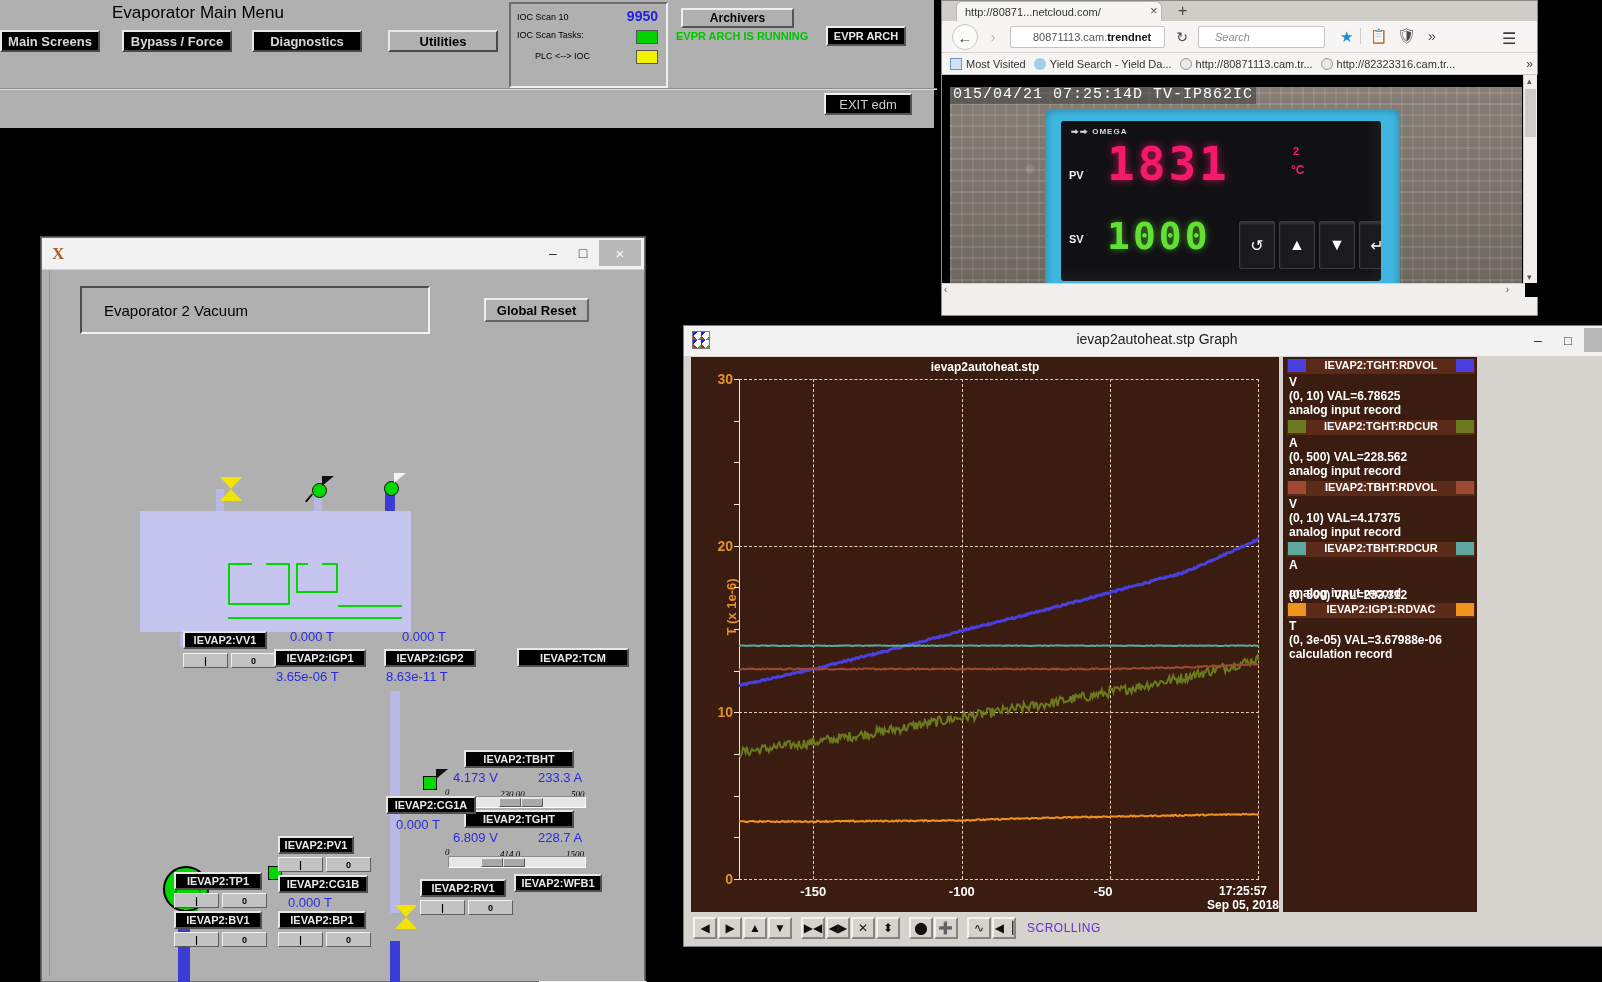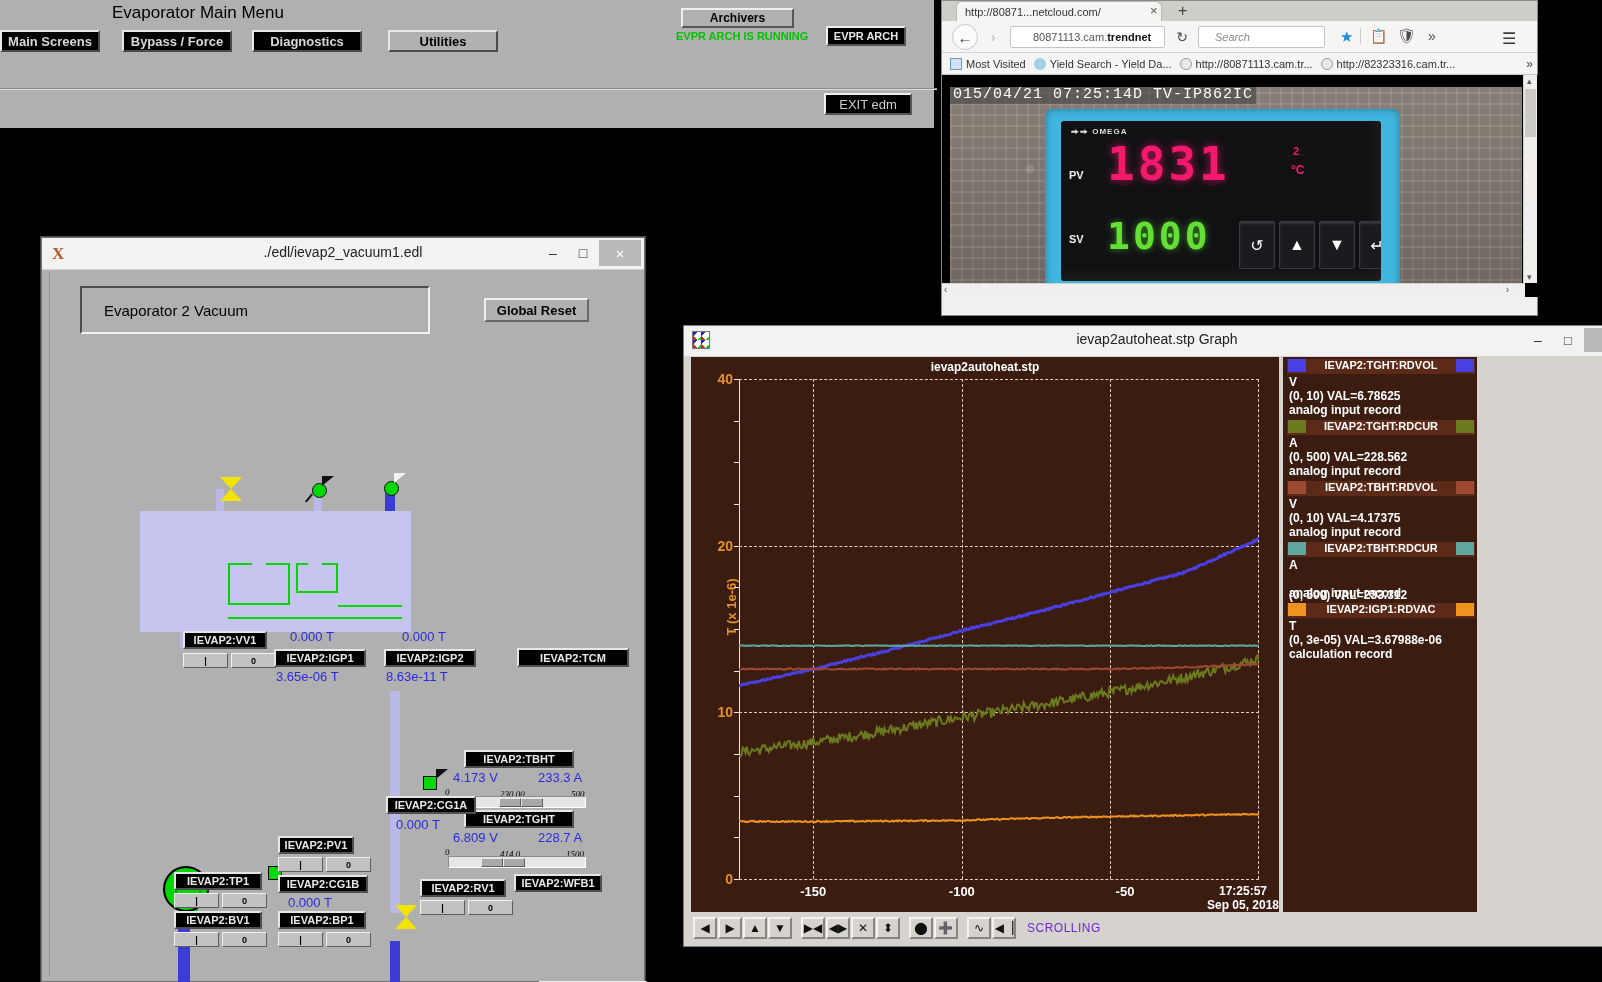--- a/index.html
+++ b/index.html
@@ -311,20 +311,28 @@
 <div id="root">
 
   <div id="main-menu">
     <div class="mm-title">Evaporator Main Menu</div>
 
     <div class="mm-btn" id="mm-b0">Main Screens</div>
     <div class="mm-btn" id="mm-b1">Bypass / Force</div>
     <div class="mm-btn" id="mm-b2">Diagnostics</div>
     <div class="mm-btn light" id="mm-b3">Utilities</div>
 
+    <div id="ioc-box">
+      <div class="lbl" id="ioc-scan10-lbl">IOC Scan 10</div>
+      <div id="ioc-scan10-val">9950</div>
+      <div class="lbl" id="ioc-tasks-lbl">IOC Scan Tasks:</div>
+      <div class="led" id="led-tasks"></div>
+      <div class="lbl" id="ioc-plc-lbl">PLC &lt;--&gt; IOC</div>
+      <div class="led" id="led-plc"></div>
+    </div>
 
     <div id="archivers-btn">Archivers</div>
     <div id="arch-status">EVPR ARCH IS RUNNING</div>
     <div id="evpr-arch-btn">EVPR ARCH</div>
     <div id="mm-divider"></div>
     <div id="exit-edm-btn">EXIT edm</div>
   </div>
 
   <div id="browser">
     <div id="br-tabstrip">
@@ -406,21 +414,20 @@
     <div id="br-vscroll">
       <span id="br-vup">▴</span>
       <div id="br-vthumb"></div>
       <span id="br-vdown">▾</span>
     </div>
   </div>
 
   <div id="edl">
     <div id="edl-title">
       <div id="edl-xicon">X</div>
-      <div id="edl-title-text">./edl/ievap2_vacuum1.edl</div>
       <div class="wb" id="edl-min">–</div>
       <div class="wb" id="edl-max">□</div>
       <div id="edl-close">×</div>
     </div>
 
     <div id="edl-body">
       <div id="title-frame">
         <span>Evaporator 2 Vacuum</span>
       </div>
       <div id="global-reset">Global Reset</div>
@@ -599,24 +606,24 @@
           <svg id="traces" width="520" height="500" viewBox="0 0 520 500" preserveAspectRatio="none" style="position:absolute;left:0;top:0;">
               <polyline points="0.0,306.4 1.3,306.7 2.6,305.9 3.9,305.0 5.2,305.2 6.5,304.9 7.8,305.5 9.1,304.0 10.4,304.0 11.7,303.5 13.0,303.4 14.3,303.7 15.6,302.7 16.9,303.4 18.2,302.5 19.5,302.7 20.8,302.5 22.1,301.2 23.4,300.8 24.7,300.6 26.0,301.5 27.3,300.6 28.6,299.9 29.9,300.2 31.2,300.0 32.5,299.6 33.8,298.4 35.1,298.2 36.4,298.6 37.7,298.3 39.0,297.4 40.3,298.2 41.6,297.9 42.9,297.3 44.2,297.0 45.5,296.5 46.8,295.4 48.1,295.9 49.4,295.2 50.7,295.7 52.0,295.1 53.3,294.1 54.6,293.9 55.9,294.4 57.2,293.8 58.5,293.0 59.8,292.9 61.1,293.6 62.4,292.5 63.7,293.1 65.0,291.8 66.3,292.0 67.6,291.2 68.9,291.6 70.2,291.1 71.5,290.8 72.8,290.5 74.1,289.3 75.4,289.8 76.7,290.2 78.0,289.5 79.3,289.4 80.6,288.2 81.9,288.9 83.2,288.2 84.5,287.8 85.8,287.3 87.1,287.3 88.4,286.0 89.7,286.2 91.0,285.8 92.3,285.0 93.6,285.0 94.9,284.6 96.2,285.4 97.5,284.2 98.8,284.0 100.1,283.6 101.4,283.0 102.7,283.3 104.0,282.7 105.3,281.6 106.6,282.5 107.9,281.7 109.2,280.7 110.5,280.9 111.8,281.6 113.1,280.2 114.4,279.9 115.7,279.9 117.0,279.0 118.3,278.8 119.6,279.2 120.9,278.0 122.2,277.3 123.5,277.9 124.8,278.0 126.1,277.1 127.4,276.6 128.7,276.0 130.0,276.1 131.3,275.6 132.6,276.3 133.9,274.6 135.2,275.7 136.5,275.1 137.8,274.4 139.1,273.5 140.4,274.0 141.7,272.8 143.0,273.5 144.3,272.2 145.6,272.6 146.9,272.2 148.2,272.6 149.5,271.7 150.8,270.7 152.1,270.2 153.4,269.9 154.7,269.2 156.0,269.5 157.3,268.7 158.6,269.3 159.9,269.4 161.2,268.7 162.5,267.9 163.8,267.3 165.1,266.9 166.4,266.6 167.7,266.5 169.0,265.9 170.3,265.1 171.6,265.2 172.9,265.7 174.2,264.7 175.5,264.9 176.8,263.8 178.1,263.8 179.4,263.7 180.7,262.7 182.0,262.9 183.3,262.5 184.6,262.4 185.9,261.9 187.2,261.9 188.5,260.8 189.8,259.8 191.1,259.9 192.4,259.8 193.7,259.0 195.0,258.7 196.3,259.1 197.6,258.5 198.9,258.2 200.2,258.4 201.5,256.8 202.8,257.3 204.1,257.5 205.4,256.2 206.7,256.2 208.0,256.3 209.3,255.9 210.6,255.6 211.9,255.2 213.2,253.8 214.5,253.6 215.8,253.2 217.1,253.5 218.4,253.3 219.7,252.6 221.0,251.5 222.3,252.1 223.6,252.2 224.9,250.5 226.2,251.1 227.5,249.7 228.8,250.7 230.1,250.3 231.4,249.4 232.7,248.4 234.0,249.3 235.3,248.2 236.6,248.6 237.9,247.4 239.2,248.0 240.5,247.3 241.8,246.6 243.1,246.6 244.4,246.0 245.7,245.7 247.0,246.1 248.3,246.0 249.6,244.6 250.9,245.5 252.2,245.0 253.5,244.1 254.8,243.8 256.1,243.7 257.4,242.8 258.7,242.6 260.0,242.4 261.3,242.4 262.6,242.0 263.9,241.6 265.2,241.1 266.5,241.2 267.8,239.9 269.1,239.5 270.4,239.7 271.7,239.8 273.0,238.6 274.3,239.4 275.6,239.4 276.9,238.5 278.2,238.2 279.5,237.0 280.8,236.6 282.1,237.8 283.4,236.9 284.7,236.6 286.0,236.6 287.3,235.1 288.6,235.8 289.9,234.4 291.2,234.4 292.5,233.7 293.8,233.7 295.1,233.9 296.4,233.2 297.7,232.5 299.0,233.2 300.3,232.0 301.6,232.0 302.9,231.6 304.2,231.3 305.5,231.8 306.8,230.0 308.1,230.0 309.4,230.8 310.7,229.4 312.0,229.7 313.3,228.4 314.6,228.3 315.9,227.5 317.2,227.9 318.5,226.9 319.8,227.7 321.1,227.5 322.4,227.0 323.7,225.5 325.0,225.3 326.3,225.9 327.6,225.4 328.9,224.2 330.2,224.0 331.5,223.8 332.8,223.4 334.1,223.9 335.4,222.5 336.7,222.1 338.0,221.9 339.3,222.4 340.6,222.2 341.9,222.0 343.2,221.4 344.5,220.8 345.8,220.3 347.1,219.9 348.4,220.3 349.7,219.5 351.0,218.6 352.3,217.8 353.6,218.7 354.9,218.5 356.2,217.8 357.5,216.6 358.8,216.7 360.1,216.2 361.4,215.9 362.7,216.3 364.0,214.8 365.3,215.1 366.6,214.4 367.9,214.1 369.2,214.2 370.5,214.2 371.8,213.1 373.1,212.8 374.4,212.1 375.7,212.3 377.0,212.6 378.3,210.7 379.6,210.6 380.9,210.3 382.2,210.9 383.5,210.6 384.8,209.5 386.1,208.7 387.4,209.2 388.7,208.7 390.0,207.5 391.3,207.7 392.6,207.7 393.9,207.0 395.2,206.9 396.5,206.6 397.8,205.9 399.1,205.5 400.4,205.9 401.7,205.6 403.0,205.6 404.3,205.0 405.6,203.5 406.9,203.8 408.2,203.7 409.5,203.9 410.8,203.4 412.1,201.6 413.4,201.5 414.7,201.5 416.0,200.5 417.3,200.5 418.6,200.3 419.9,199.7 421.2,199.1 422.5,199.3 423.8,199.0 425.1,199.5 426.4,198.0 427.7,198.4 429.0,197.6 430.3,197.5 431.6,196.5 432.9,196.8 434.2,197.2 435.5,195.8 436.8,196.4 438.1,196.0 439.4,194.2 440.7,194.8 442.0,194.4 443.3,194.7 444.6,192.9 445.9,193.4 447.2,192.5 448.5,191.3 449.8,191.0 451.1,190.5 452.4,190.5 453.7,190.2 455.0,188.8 456.3,189.3 457.6,188.8 458.9,186.8 460.2,187.0 461.5,185.6 462.8,185.4 464.1,185.5 465.4,185.1 466.7,184.6 468.0,183.2 469.3,182.6 470.6,181.9 471.9,182.3 473.2,181.4 474.5,180.8 475.8,180.5 477.1,179.8 478.4,179.3 479.7,178.4 481.0,176.9 482.3,177.6 483.6,176.4 484.9,175.1 486.2,175.9 487.5,174.2 488.8,173.7 490.1,173.6 491.4,173.6 492.7,172.9 494.0,172.2 495.3,170.8 496.6,170.0 497.9,169.7 499.2,169.8 500.5,168.8 501.8,168.6 503.1,167.1 504.4,167.8 505.7,166.8 507.0,166.1 508.3,165.4 509.6,164.8 510.9,164.2 512.2,164.2 513.5,163.7 514.8,161.7 516.1,162.4 517.4,161.1 518.7,159.9 520.0,159.5" fill="none" stroke="#4a3fe0" stroke-width="3"></polyline>
               <polyline points="0.0,376.4 1.3,377.5 2.6,375.7 3.9,368.6 5.2,369.8 6.5,373.9 7.8,367.7 9.1,374.1 10.4,376.0 11.7,373.2 13.0,370.1 14.3,371.5 15.6,371.7 16.9,371.3 18.2,369.4 19.5,370.4 20.8,375.2 22.1,369.7 23.4,366.4 24.7,367.4 26.0,366.1 27.3,371.0 28.6,369.7 29.9,372.9 31.2,368.7 32.5,370.8 33.8,369.1 35.1,365.6 36.4,368.6 37.7,369.2 39.0,364.9 40.3,363.3 41.6,367.9 42.9,368.7 44.2,368.1 45.5,364.0 46.8,366.4 48.1,362.7 49.4,362.1 50.7,361.9 52.0,370.1 53.3,365.2 54.6,363.9 55.9,367.9 57.2,366.0 58.5,369.1 59.8,361.9 61.1,367.4 62.4,369.3 63.7,368.3 65.0,361.3 66.3,367.7 67.6,369.2 68.9,361.5 70.2,365.9 71.5,359.7 72.8,366.4 74.1,358.8 75.4,364.4 76.7,365.7 78.0,363.5 79.3,365.5 80.6,363.4 81.9,360.0 83.2,362.2 84.5,359.3 85.8,359.9 87.1,359.3 88.4,356.8 89.7,358.3 91.0,362.5 92.3,358.1 93.6,364.3 94.9,359.1 96.2,362.3 97.5,360.3 98.8,364.2 100.1,354.7 101.4,359.0 102.7,355.9 104.0,355.5 105.3,358.9 106.6,355.8 107.9,357.2 109.2,362.4 110.5,353.2 111.8,360.9 113.1,362.2 114.4,358.3 115.7,358.0 117.0,360.5 118.3,357.7 119.6,356.5 120.9,355.3 122.2,352.9 123.5,355.3 124.8,360.3 126.1,351.8 127.4,359.8 128.7,353.8 130.0,359.3 131.3,355.8 132.6,355.8 133.9,358.3 135.2,357.4 136.5,355.3 137.8,348.6 139.1,352.3 140.4,349.1 141.7,353.6 143.0,348.8 144.3,356.6 145.6,349.3 146.9,352.5 148.2,352.3 149.5,353.4 150.8,348.3 152.1,346.9 153.4,352.7 154.7,349.6 156.0,353.5 157.3,348.8 158.6,349.9 159.9,349.1 161.2,354.1 162.5,351.0 163.8,350.8 165.1,345.2 166.4,351.2 167.7,351.4 169.0,347.3 170.3,344.7 171.6,344.2 172.9,346.0 174.2,343.7 175.5,350.3 176.8,343.5 178.1,350.3 179.4,344.5 180.7,343.0 182.0,349.3 183.3,344.7 184.6,346.0 185.9,341.1 187.2,343.6 188.5,347.3 189.8,340.7 191.1,346.2 192.4,339.8 193.7,341.9 195.0,339.8 196.3,340.7 197.6,347.7 198.9,338.7 200.2,337.4 201.5,339.5 202.8,344.0 204.1,345.0 205.4,344.9 206.7,344.3 208.0,342.5 209.3,336.8 210.6,342.0 211.9,338.2 213.2,342.8 214.5,342.0 215.8,338.3 217.1,338.4 218.4,340.0 219.7,339.5 221.0,339.5 222.3,340.7 223.6,340.6 224.9,333.6 226.2,335.6 227.5,339.3 228.8,341.2 230.1,335.4 231.4,333.7 232.7,336.8 234.0,334.4 235.3,341.3 236.6,338.1 237.9,336.0 239.2,330.9 240.5,331.6 241.8,332.2 243.1,338.4 244.4,333.3 245.7,335.1 247.0,334.7 248.3,329.4 249.6,329.5 250.9,329.7 252.2,338.6 253.5,328.9 254.8,337.1 256.1,331.5 257.4,330.1 258.7,328.9 260.0,330.9 261.3,333.7 262.6,334.2 263.9,327.2 265.2,330.3 266.5,329.4 267.8,329.0 269.1,334.0 270.4,332.4 271.7,328.7 273.0,325.9 274.3,329.0 275.6,331.1 276.9,330.6 278.2,325.7 279.5,325.5 280.8,326.9 282.1,328.8 283.4,332.2 284.7,323.8 286.0,327.0 287.3,328.6 288.6,328.1 289.9,331.4 291.2,325.9 292.5,323.3 293.8,323.0 295.1,329.4 296.4,324.0 297.7,324.1 299.0,330.7 300.3,328.4 301.6,325.1 302.9,324.6 304.2,326.2 305.5,329.3 306.8,324.7 308.1,325.3 309.4,325.8 310.7,327.1 312.0,323.7 313.3,319.5 314.6,328.0 315.9,321.4 317.2,319.6 318.5,326.8 319.8,321.2 321.1,318.0 322.4,319.5 323.7,319.1 325.0,323.5 326.3,323.0 327.6,322.3 328.9,322.4 330.2,321.5 331.5,317.1 332.8,324.1 334.1,315.8 335.4,322.5 336.7,315.7 338.0,316.9 339.3,318.7 340.6,316.1 341.9,318.2 343.2,313.7 344.5,314.3 345.8,319.2 347.1,320.3 348.4,321.6 349.7,321.5 351.0,320.7 352.3,313.9 353.6,318.6 354.9,314.1 356.2,317.4 357.5,314.2 358.8,317.8 360.1,313.0 361.4,314.2 362.7,310.5 364.0,317.5 365.3,313.1 366.6,314.4 367.9,316.7 369.2,318.5 370.5,308.8 371.8,311.1 373.1,310.0 374.4,313.6 375.7,308.3 377.0,308.8 378.3,308.2 379.6,309.4 380.9,311.1 382.2,307.3 383.5,309.1 384.8,308.0 386.1,306.5 387.4,315.0 388.7,314.8 390.0,309.8 391.3,309.4 392.6,313.7 393.9,308.3 395.2,311.2 396.5,312.2 397.8,305.0 399.1,310.0 400.4,304.0 401.7,311.1 403.0,306.7 404.3,307.8 405.6,309.8 406.9,307.2 408.2,303.8 409.5,310.4 410.8,308.1 412.1,305.3 413.4,307.3 414.7,304.6 416.0,302.5 417.3,303.6 418.6,307.1 419.9,306.0 421.2,302.4 422.5,302.1 423.8,302.9 425.1,304.3 426.4,304.5 427.7,304.0 429.0,300.8 430.3,297.6 431.6,304.5 432.9,299.9 434.2,296.3 435.5,300.0 436.8,299.5 438.1,303.8 439.4,299.4 440.7,304.0 442.0,294.9 443.3,303.1 444.6,300.8 445.9,302.7 447.2,294.2 448.5,302.5 449.8,299.1 451.1,295.2 452.4,301.1 453.7,295.5 455.0,293.3 456.3,299.0 457.6,293.5 458.9,291.1 460.2,298.7 461.5,294.8 462.8,293.2 464.1,298.5 465.4,292.6 466.7,293.1 468.0,289.4 469.3,290.2 470.6,295.8 471.9,296.4 473.2,293.1 474.5,287.8 475.8,294.1 477.1,289.9 478.4,288.0 479.7,288.2 481.0,288.1 482.3,286.9 483.6,285.1 484.9,288.5 486.2,293.0 487.5,287.7 488.8,291.5 490.1,292.2 491.4,291.0 492.7,287.0 494.0,289.3 495.3,283.8 496.6,290.8 497.9,290.3 499.2,289.5 500.5,289.0 501.8,283.8 503.1,284.9 504.4,281.5 505.7,280.0 507.0,283.2 508.3,281.1 509.6,285.1 510.9,286.5 512.2,279.6 513.5,284.9 514.8,283.3 516.1,284.9 517.4,277.7 518.7,276.2 520.0,282.3" fill="none" stroke="#6b7a1e" stroke-width="2"></polyline>
               <polyline points="0.0,290.6 1.3,290.6 2.6,290.3 3.9,289.5 5.2,290.0 6.5,290.4 7.8,290.1 9.1,289.8 10.4,289.5 11.7,290.1 13.0,289.4 14.3,290.1 15.6,289.9 16.9,290.3 18.2,290.5 19.5,290.1 20.8,290.0 22.1,290.6 23.4,289.8 24.7,289.5 26.0,290.3 27.3,289.9 28.6,289.4 29.9,290.1 31.2,290.3 32.5,289.7 33.8,290.4 35.1,289.9 36.4,290.2 37.7,289.8 39.0,290.4 40.3,289.8 41.6,289.5 42.9,290.4 44.2,290.4 45.5,290.6 46.8,290.1 48.1,290.3 49.4,289.4 50.7,289.6 52.0,289.4 53.3,290.2 54.6,290.4 55.9,290.5 57.2,289.6 58.5,289.4 59.8,289.5 61.1,289.8 62.4,290.4 63.7,289.8 65.0,290.1 66.3,289.7 67.6,289.8 68.9,290.6 70.2,289.9 71.5,289.6 72.8,289.9 74.1,290.1 75.4,289.4 76.7,290.3 78.0,290.3 79.3,290.4 80.6,290.6 81.9,289.6 83.2,290.5 84.5,289.7 85.8,289.8 87.1,289.4 88.4,289.9 89.7,290.1 91.0,290.6 92.3,290.5 93.6,290.4 94.9,290.4 96.2,290.5 97.5,290.0 98.8,290.1 100.1,290.2 101.4,289.7 102.7,290.3 104.0,289.8 105.3,289.9 106.6,290.4 107.9,290.6 109.2,290.3 110.5,290.0 111.8,290.6 113.1,289.5 114.4,290.4 115.7,289.5 117.0,290.6 118.3,290.6 119.6,289.5 120.9,289.8 122.2,290.1 123.5,290.3 124.8,289.3 126.1,289.6 127.4,289.4 128.7,289.4 130.0,289.9 131.3,289.5 132.6,289.7 133.9,289.6 135.2,289.6 136.5,290.6 137.8,290.0 139.1,290.3 140.4,289.9 141.7,290.6 143.0,289.9 144.3,290.3 145.6,289.4 146.9,290.5 148.2,289.9 149.5,289.8 150.8,289.7 152.1,289.4 153.4,289.5 154.7,290.2 156.0,290.1 157.3,290.2 158.6,289.8 159.9,289.9 161.2,289.4 162.5,289.6 163.8,290.1 165.1,290.4 166.4,290.1 167.7,289.8 169.0,290.6 170.3,289.7 171.6,290.4 172.9,289.4 174.2,289.4 175.5,289.8 176.8,290.6 178.1,289.6 179.4,289.4 180.7,290.5 182.0,289.9 183.3,289.8 184.6,289.9 185.9,290.2 187.2,290.1 188.5,290.0 189.8,290.5 191.1,290.6 192.4,290.4 193.7,289.4 195.0,290.4 196.3,289.8 197.6,290.0 198.9,289.8 200.2,289.8 201.5,290.0 202.8,289.7 204.1,289.8 205.4,290.6 206.7,289.8 208.0,289.8 209.3,290.1 210.6,290.1 211.9,289.4 213.2,289.8 214.5,290.1 215.8,289.8 217.1,290.6 218.4,290.4 219.7,290.2 221.0,289.6 222.3,290.0 223.6,290.6 224.9,289.9 226.2,290.7 227.5,289.9 228.8,289.4 230.1,289.5 231.4,290.0 232.7,290.3 234.0,290.2 235.3,289.5 236.6,289.8 237.9,290.0 239.2,290.0 240.5,290.1 241.8,289.8 243.1,289.7 244.4,289.9 245.7,289.9 247.0,290.0 248.3,290.6 249.6,289.4 250.9,290.2 252.2,290.4 253.5,289.4 254.8,289.9 256.1,290.4 257.4,290.2 258.7,289.6 260.0,289.9 261.3,289.9 262.6,290.2 263.9,290.0 265.2,289.6 266.5,289.8 267.8,289.6 269.1,290.1 270.4,289.9 271.7,289.6 273.0,290.3 274.3,290.3 275.6,290.5 276.9,290.2 278.2,289.5 279.5,290.0 280.8,290.4 282.1,290.7 283.4,289.4 284.7,290.2 286.0,290.6 287.3,289.5 288.6,289.8 289.9,289.6 291.2,289.4 292.5,290.1 293.8,290.5 295.1,289.9 296.4,289.5 297.7,289.9 299.0,289.7 300.3,290.1 301.6,290.4 302.9,289.5 304.2,290.1 305.5,289.8 306.8,289.8 308.1,290.3 309.4,290.5 310.7,290.5 312.0,290.3 313.3,289.6 314.6,290.2 315.9,289.5 317.2,290.6 318.5,289.4 319.8,290.1 321.1,290.1 322.4,290.7 323.7,290.0 325.0,290.6 326.3,290.2 327.6,290.6 328.9,290.5 330.2,289.9 331.5,289.4 332.8,289.7 334.1,290.3 335.4,289.8 336.7,290.6 338.0,289.9 339.3,289.5 340.6,290.3 341.9,289.6 343.2,289.8 344.5,290.6 345.8,290.0 347.1,290.4 348.4,290.4 349.7,290.4 351.0,290.2 352.3,289.8 353.6,289.4 354.9,290.3 356.2,289.4 357.5,289.4 358.8,289.5 360.1,290.1 361.4,290.3 362.7,289.7 364.0,290.1 365.3,289.9 366.6,289.5 367.9,290.0 369.2,289.6 370.5,290.2 371.8,290.4 373.1,290.5 374.4,290.0 375.7,289.6 377.0,290.2 378.3,289.5 379.6,289.3 380.9,290.4 382.2,289.6 383.5,289.8 384.8,289.3 386.1,289.2 387.4,289.6 388.7,290.2 390.0,289.7 391.3,290.0 392.6,289.6 393.9,289.3 395.2,288.8 396.5,289.3 397.8,289.6 399.1,289.6 400.4,289.4 401.7,289.5 403.0,288.7 404.3,288.9 405.6,289.4 406.9,289.3 408.2,289.6 409.5,289.2 410.8,289.6 412.1,288.6 413.4,288.5 414.7,289.6 416.0,288.9 417.3,288.4 418.6,288.4 419.9,289.2 421.2,288.3 422.5,288.4 423.8,288.6 425.1,289.0 426.4,289.3 427.7,289.0 429.0,288.1 430.3,289.0 431.6,289.2 432.9,288.6 434.2,289.1 435.5,288.8 436.8,288.0 438.1,288.5 439.4,288.0 440.7,288.6 442.0,289.0 443.3,288.4 444.6,288.7 445.9,287.7 447.2,287.7 448.5,287.9 449.8,288.1 451.1,288.6 452.4,288.6 453.7,288.6 455.0,288.5 456.3,288.4 457.6,287.9 458.9,287.4 460.2,288.2 461.5,287.4 462.8,288.2 464.1,287.4 465.4,286.9 466.7,287.0 468.0,287.2 469.3,287.9 470.6,287.6 471.9,287.3 473.2,286.5 474.5,286.8 475.8,286.6 477.1,287.2 478.4,287.1 479.7,287.4 481.0,286.7 482.3,286.6 483.6,286.9 484.9,286.0 486.2,286.9 487.5,286.8 488.8,286.4 490.1,286.4 491.4,286.0 492.7,286.8 494.0,286.6 495.3,286.0 496.6,286.0 497.9,285.8 499.2,286.5 500.5,285.3 501.8,285.4 503.1,286.0 504.4,285.5 505.7,286.3 507.0,285.6 508.3,285.9 509.6,285.0 510.9,286.1 512.2,285.2 513.5,284.7 514.8,285.5 516.1,285.3 517.4,285.0 518.7,285.6 520.0,284.4" fill="none" stroke="#9e4a33" stroke-width="2"></polyline>
               <polyline points="0.0,266.8 1.3,266.5 2.6,266.6 3.9,266.5 5.2,266.4 6.5,266.9 7.8,266.7 9.1,266.7 10.4,266.5 11.7,266.8 13.0,266.5 14.3,266.6 15.6,266.5 16.9,266.7 18.2,266.9 19.5,266.7 20.8,267.0 22.1,266.4 23.4,266.4 24.7,266.6 26.0,266.8 27.3,266.4 28.6,266.9 29.9,266.9 31.2,266.6 32.5,266.4 33.8,266.5 35.1,266.4 36.4,266.7 37.7,266.5 39.0,266.9 40.3,267.0 41.6,267.0 42.9,267.0 44.2,266.5 45.5,266.9 46.8,266.6 48.1,266.9 49.4,267.0 50.7,267.0 52.0,266.5 53.3,266.4 54.6,266.9 55.9,266.4 57.2,266.5 58.5,267.0 59.8,266.5 61.1,266.9 62.4,267.0 63.7,266.6 65.0,267.0 66.3,266.6 67.6,266.8 68.9,267.0 70.2,266.4 71.5,267.0 72.8,266.7 74.1,266.9 75.4,267.0 76.7,266.4 78.0,266.4 79.3,266.5 80.6,266.6 81.9,266.7 83.2,266.7 84.5,266.7 85.8,266.6 87.1,267.0 88.4,266.9 89.7,266.7 91.0,266.8 92.3,266.9 93.6,266.9 94.9,266.7 96.2,266.7 97.5,266.9 98.8,266.7 100.1,266.6 101.4,266.9 102.7,266.4 104.0,267.0 105.3,266.4 106.6,266.3 107.9,266.8 109.2,266.4 110.5,266.8 111.8,266.5 113.1,266.9 114.4,267.0 115.7,266.5 117.0,266.4 118.3,266.6 119.6,266.4 120.9,266.4 122.2,266.7 123.5,266.9 124.8,266.9 126.1,266.4 127.4,266.4 128.7,266.5 130.0,266.9 131.3,266.3 132.6,266.7 133.9,266.8 135.2,266.3 136.5,266.4 137.8,266.5 139.1,266.4 140.4,266.5 141.7,266.5 143.0,266.8 144.3,266.8 145.6,266.4 146.9,266.9 148.2,266.6 149.5,266.9 150.8,266.7 152.1,266.7 153.4,266.8 154.7,266.6 156.0,266.9 157.3,266.5 158.6,266.8 159.9,266.6 161.2,266.7 162.5,266.9 163.8,266.6 165.1,266.7 166.4,266.6 167.7,266.7 169.0,266.9 170.3,266.7 171.6,266.8 172.9,266.6 174.2,266.4 175.5,266.9 176.8,266.9 178.1,266.6 179.4,266.7 180.7,266.3 182.0,266.8 183.3,266.9 184.6,266.4 185.9,266.9 187.2,266.9 188.5,266.4 189.8,266.9 191.1,266.7 192.4,266.4 193.7,266.5 195.0,267.0 196.3,266.5 197.6,267.0 198.9,266.9 200.2,266.6 201.5,266.5 202.8,266.7 204.1,266.7 205.4,266.9 206.7,266.3 208.0,266.9 209.3,266.5 210.6,266.5 211.9,266.4 213.2,266.8 214.5,266.7 215.8,267.0 217.1,266.5 218.4,266.8 219.7,266.5 221.0,267.0 222.3,266.5 223.6,266.6 224.9,266.4 226.2,266.7 227.5,266.7 228.8,266.6 230.1,266.4 231.4,266.4 232.7,266.5 234.0,266.5 235.3,266.8 236.6,266.7 237.9,266.5 239.2,267.0 240.5,266.9 241.8,266.5 243.1,266.5 244.4,266.6 245.7,266.5 247.0,266.6 248.3,266.7 249.6,266.7 250.9,266.8 252.2,266.4 253.5,266.5 254.8,266.5 256.1,266.5 257.4,266.8 258.7,266.5 260.0,266.5 261.3,266.5 262.6,266.7 263.9,266.8 265.2,266.9 266.5,266.4 267.8,266.9 269.1,266.3 270.4,266.6 271.7,266.5 273.0,267.0 274.3,266.6 275.6,266.5 276.9,266.8 278.2,266.4 279.5,267.0 280.8,266.8 282.1,266.4 283.4,266.5 284.7,266.8 286.0,266.5 287.3,266.7 288.6,266.8 289.9,267.0 291.2,266.8 292.5,266.9 293.8,266.7 295.1,266.8 296.4,266.8 297.7,266.5 299.0,266.5 300.3,266.5 301.6,266.5 302.9,266.9 304.2,266.7 305.5,266.3 306.8,266.8 308.1,266.7 309.4,267.0 310.7,266.5 312.0,266.6 313.3,266.6 314.6,266.8 315.9,266.4 317.2,266.4 318.5,266.3 319.8,266.5 321.1,266.5 322.4,266.5 323.7,266.6 325.0,266.7 326.3,266.6 327.6,266.7 328.9,266.6 330.2,266.8 331.5,266.6 332.8,266.6 334.1,266.6 335.4,266.7 336.7,266.8 338.0,266.4 339.3,266.7 340.6,266.4 341.9,266.5 343.2,266.5 344.5,266.5 345.8,266.8 347.1,267.0 348.4,267.0 349.7,266.9 351.0,266.8 352.3,266.8 353.6,266.5 354.9,266.8 356.2,266.9 357.5,266.5 358.8,266.6 360.1,266.7 361.4,266.8 362.7,266.8 364.0,266.4 365.3,266.8 366.6,266.6 367.9,266.6 369.2,266.8 370.5,266.5 371.8,266.7 373.1,266.3 374.4,267.0 375.7,266.5 377.0,266.8 378.3,266.6 379.6,266.9 380.9,266.6 382.2,266.7 383.5,266.8 384.8,266.9 386.1,266.9 387.4,266.5 388.7,266.8 390.0,266.6 391.3,266.4 392.6,266.8 393.9,266.4 395.2,266.8 396.5,266.7 397.8,266.6 399.1,266.9 400.4,266.5 401.7,266.7 403.0,266.9 404.3,266.9 405.6,266.9 406.9,266.7 408.2,266.4 409.5,266.9 410.8,266.7 412.1,266.4 413.4,266.8 414.7,266.9 416.0,267.0 417.3,266.4 418.6,266.8 419.9,266.3 421.2,266.4 422.5,266.8 423.8,266.5 425.1,266.9 426.4,266.5 427.7,266.7 429.0,266.8 430.3,266.8 431.6,266.5 432.9,266.9 434.2,266.9 435.5,266.8 436.8,267.0 438.1,266.9 439.4,266.4 440.7,266.5 442.0,266.7 443.3,266.8 444.6,266.9 445.9,266.4 447.2,266.7 448.5,266.9 449.8,266.6 451.1,266.9 452.4,266.4 453.7,266.8 455.0,266.8 456.3,266.5 457.6,266.8 458.9,267.0 460.2,266.5 461.5,266.4 462.8,267.0 464.1,266.6 465.4,266.8 466.7,266.6 468.0,266.7 469.3,266.4 470.6,266.7 471.9,266.6 473.2,267.0 474.5,266.7 475.8,266.4 477.1,266.4 478.4,266.9 479.7,266.9 481.0,266.9 482.3,266.9 483.6,266.9 484.9,266.8 486.2,266.4 487.5,266.5 488.8,267.0 490.1,266.9 491.4,266.5 492.7,266.6 494.0,266.4 495.3,266.5 496.6,267.0 497.9,266.5 499.2,266.3 500.5,266.7 501.8,266.5 503.1,266.5 504.4,266.4 505.7,266.6 507.0,266.9 508.3,266.8 509.6,266.8 510.9,266.4 512.2,266.7 513.5,266.9 514.8,266.3 516.1,266.6 517.4,266.7 518.7,266.8 520.0,266.7" fill="none" stroke="#5fa79e" stroke-width="2"></polyline>
               <polyline points="0.0,442.1 1.3,442.3 2.6,442.3 3.9,442.3 5.2,442.3 6.5,443.0 7.8,442.8 9.1,443.0 10.4,442.1 11.7,441.9 13.0,442.2 14.3,441.9 15.6,442.7 16.9,442.6 18.2,442.7 19.5,443.1 20.8,441.9 22.1,442.1 23.4,443.1 24.7,442.2 26.0,442.9 27.3,442.4 28.6,441.9 29.9,441.9 31.2,442.5 32.5,443.0 33.8,442.6 35.1,442.8 36.4,443.1 37.7,442.2 39.0,442.9 40.3,442.9 41.6,443.0 42.9,442.1 44.2,442.1 45.5,443.0 46.8,442.3 48.1,443.1 49.4,442.0 50.7,442.7 52.0,442.6 53.3,441.9 54.6,442.1 55.9,443.0 57.2,442.2 58.5,442.5 59.8,442.5 61.1,442.1 62.4,442.9 63.7,443.0 65.0,442.8 66.3,441.9 67.6,442.7 68.9,443.2 70.2,443.0 71.5,442.4 72.8,442.2 74.1,442.7 75.4,443.0 76.7,443.1 78.0,441.9 79.3,442.0 80.6,442.4 81.9,443.1 83.2,442.5 84.5,442.6 85.8,443.0 87.1,441.9 88.4,443.0 89.7,442.4 91.0,442.5 92.3,442.6 93.6,442.8 94.9,442.5 96.2,442.0 97.5,441.9 98.8,442.1 100.1,441.8 101.4,442.7 102.7,442.1 104.0,442.0 105.3,442.2 106.6,441.7 107.9,442.2 109.2,441.7 110.5,442.5 111.8,441.6 113.1,441.8 114.4,441.6 115.7,442.8 117.0,442.5 118.3,442.2 119.6,442.4 120.9,442.3 122.2,442.2 123.5,441.9 124.8,442.5 126.1,442.7 127.4,441.7 128.7,442.4 130.0,441.5 131.3,442.0 132.6,442.6 133.9,441.8 135.2,441.8 136.5,442.4 137.8,441.5 139.1,442.0 140.4,442.3 141.7,441.5 143.0,442.2 144.3,442.6 145.6,441.8 146.9,441.6 148.2,441.9 149.5,442.5 150.8,442.5 152.1,442.2 153.4,441.7 154.7,442.6 156.0,442.0 157.3,441.4 158.6,442.4 159.9,441.4 161.2,441.7 162.5,442.5 163.8,441.6 165.1,441.3 166.4,441.8 167.7,441.6 169.0,442.0 170.3,442.4 171.6,441.2 172.9,441.8 174.2,442.0 175.5,442.3 176.8,442.1 178.1,441.5 179.4,441.7 180.7,441.6 182.0,441.2 183.3,441.2 184.6,442.3 185.9,441.0 187.2,441.3 188.5,442.3 189.8,441.8 191.1,442.2 192.4,441.6 193.7,441.3 195.0,441.4 196.3,442.0 197.6,441.5 198.9,441.8 200.2,442.1 201.5,442.0 202.8,441.5 204.1,441.0 205.4,441.8 206.7,441.3 208.0,441.8 209.3,441.2 210.6,441.0 211.9,441.5 213.2,441.3 214.5,441.3 215.8,441.7 217.1,441.8 218.4,441.9 219.7,441.3 221.0,441.7 222.3,441.5 223.6,441.9 224.9,441.3 226.2,441.9 227.5,441.1 228.8,441.0 230.1,441.2 231.4,441.7 232.7,441.3 234.0,441.0 235.3,441.2 236.6,441.2 237.9,440.5 239.2,440.3 240.5,440.2 241.8,441.2 243.1,441.0 244.4,440.4 245.7,441.1 247.0,440.8 248.3,440.0 249.6,440.4 250.9,440.2 252.2,439.8 253.5,440.1 254.8,440.2 256.1,440.7 257.4,439.8 258.7,439.8 260.0,440.9 261.3,440.8 262.6,440.1 263.9,439.7 265.2,440.0 266.5,440.1 267.8,440.0 269.1,440.3 270.4,439.9 271.7,439.3 273.0,439.3 274.3,439.4 275.6,440.2 276.9,439.5 278.2,439.5 279.5,439.2 280.8,439.9 282.1,439.6 283.4,439.5 284.7,439.4 286.0,439.5 287.3,439.1 288.6,439.0 289.9,440.0 291.2,439.9 292.5,439.0 293.8,438.9 295.1,439.2 296.4,439.1 297.7,439.1 299.0,439.6 300.3,439.4 301.6,439.5 302.9,439.3 304.2,438.6 305.5,438.7 306.8,438.8 308.1,438.5 309.4,438.4 310.7,438.9 312.0,438.9 313.3,438.7 314.6,439.1 315.9,438.8 317.2,438.2 318.5,438.3 319.8,438.7 321.1,439.2 322.4,438.9 323.7,438.7 325.0,438.0 326.3,438.0 327.6,438.8 328.9,437.9 330.2,437.9 331.5,438.0 332.8,439.0 334.1,438.3 335.4,438.5 336.7,437.8 338.0,438.8 339.3,437.8 340.6,438.4 341.9,438.2 343.2,437.5 344.5,437.8 345.8,437.7 347.1,437.6 348.4,438.0 349.7,438.6 351.0,438.6 352.3,437.4 353.6,438.2 354.9,437.9 356.2,437.8 357.5,438.5 358.8,437.5 360.1,437.9 361.4,437.8 362.7,438.1 364.0,437.4 365.3,437.6 366.6,437.8 367.9,437.6 369.2,438.1 370.5,438.0 371.8,437.2 373.1,437.5 374.4,437.4 375.7,437.5 377.0,437.4 378.3,437.6 379.6,436.9 380.9,437.0 382.2,437.9 383.5,437.1 384.8,437.4 386.1,437.6 387.4,437.8 388.7,437.4 390.0,437.7 391.3,436.8 392.6,436.5 393.9,437.5 395.2,436.5 396.5,437.5 397.8,437.0 399.1,437.5 400.4,437.1 401.7,436.4 403.0,436.5 404.3,436.8 405.6,437.2 406.9,437.3 408.2,437.3 409.5,437.0 410.8,436.8 412.1,436.3 413.4,437.5 414.7,436.6 416.0,436.3 417.3,436.6 418.6,437.4 419.9,437.2 421.2,437.3 422.5,436.8 423.8,436.2 425.1,436.4 426.4,437.1 427.7,436.3 429.0,436.8 430.3,436.5 431.6,436.9 432.9,436.0 434.2,437.1 435.5,436.0 436.8,435.8 438.1,437.0 439.4,437.0 440.7,435.9 442.0,436.8 443.3,436.7 444.6,437.0 445.9,436.1 447.2,436.1 448.5,436.3 449.8,436.5 451.1,436.1 452.4,436.7 453.7,436.2 455.0,436.0 456.3,436.3 457.6,435.6 458.9,435.8 460.2,436.6 461.5,435.7 462.8,435.6 464.1,435.4 465.4,436.6 466.7,436.4 468.0,436.0 469.3,435.6 470.6,435.7 471.9,435.4 473.2,435.3 474.5,435.6 475.8,435.9 477.1,435.5 478.4,435.7 479.7,435.7 481.0,435.3 482.3,435.9 483.6,435.3 484.9,435.5 486.2,435.3 487.5,436.0 488.8,435.1 490.1,435.0 491.4,435.9 492.7,435.4 494.0,435.4 495.3,435.3 496.6,435.6 497.9,435.2 499.2,435.9 500.5,435.2 501.8,436.0 503.1,435.1 504.4,434.9 505.7,435.4 507.0,434.9 508.3,435.4 509.6,435.5 510.9,435.7 512.2,435.1 513.5,435.5 514.8,435.1 516.1,435.4 517.4,435.4 518.7,435.6 520.0,434.5" fill="none" stroke="#f0921e" stroke-width="2"></polyline>
             </svg>
         <div class="ylab" style="top: 500px;">0</div>
             <div class="ylab" style="top: 333.333px;">10</div>
             <div class="ylab" style="top: 166.667px;">20</div>
-            <div class="ylab" style="top: 0px;">40</div>
+            <div class="ylab" style="top: 0px;">30</div>
             <div class="xlab" style="left: 74.2857px;">-150</div>
             <div class="xlab" style="left: 222.857px;">-100</div>
-            <div class="xlab" style="left: 386px;">-50</div>
+            <div class="xlab" style="left: 364px;">-50</div>
           </div>
       </div>
 
       <div id="legend-area">
           <div class="lg-hdr" style="top: 2px;">
             <span class="sw l" style="background: rgb(74, 63, 224);"></span>
             <span>IEVAP2:TGHT:RDVOL</span>
             <span class="sw r" style="background: rgb(74, 63, 224);"></span>
           </div>
           <div class="lg-txt" style="top: 18px;">V</div>

